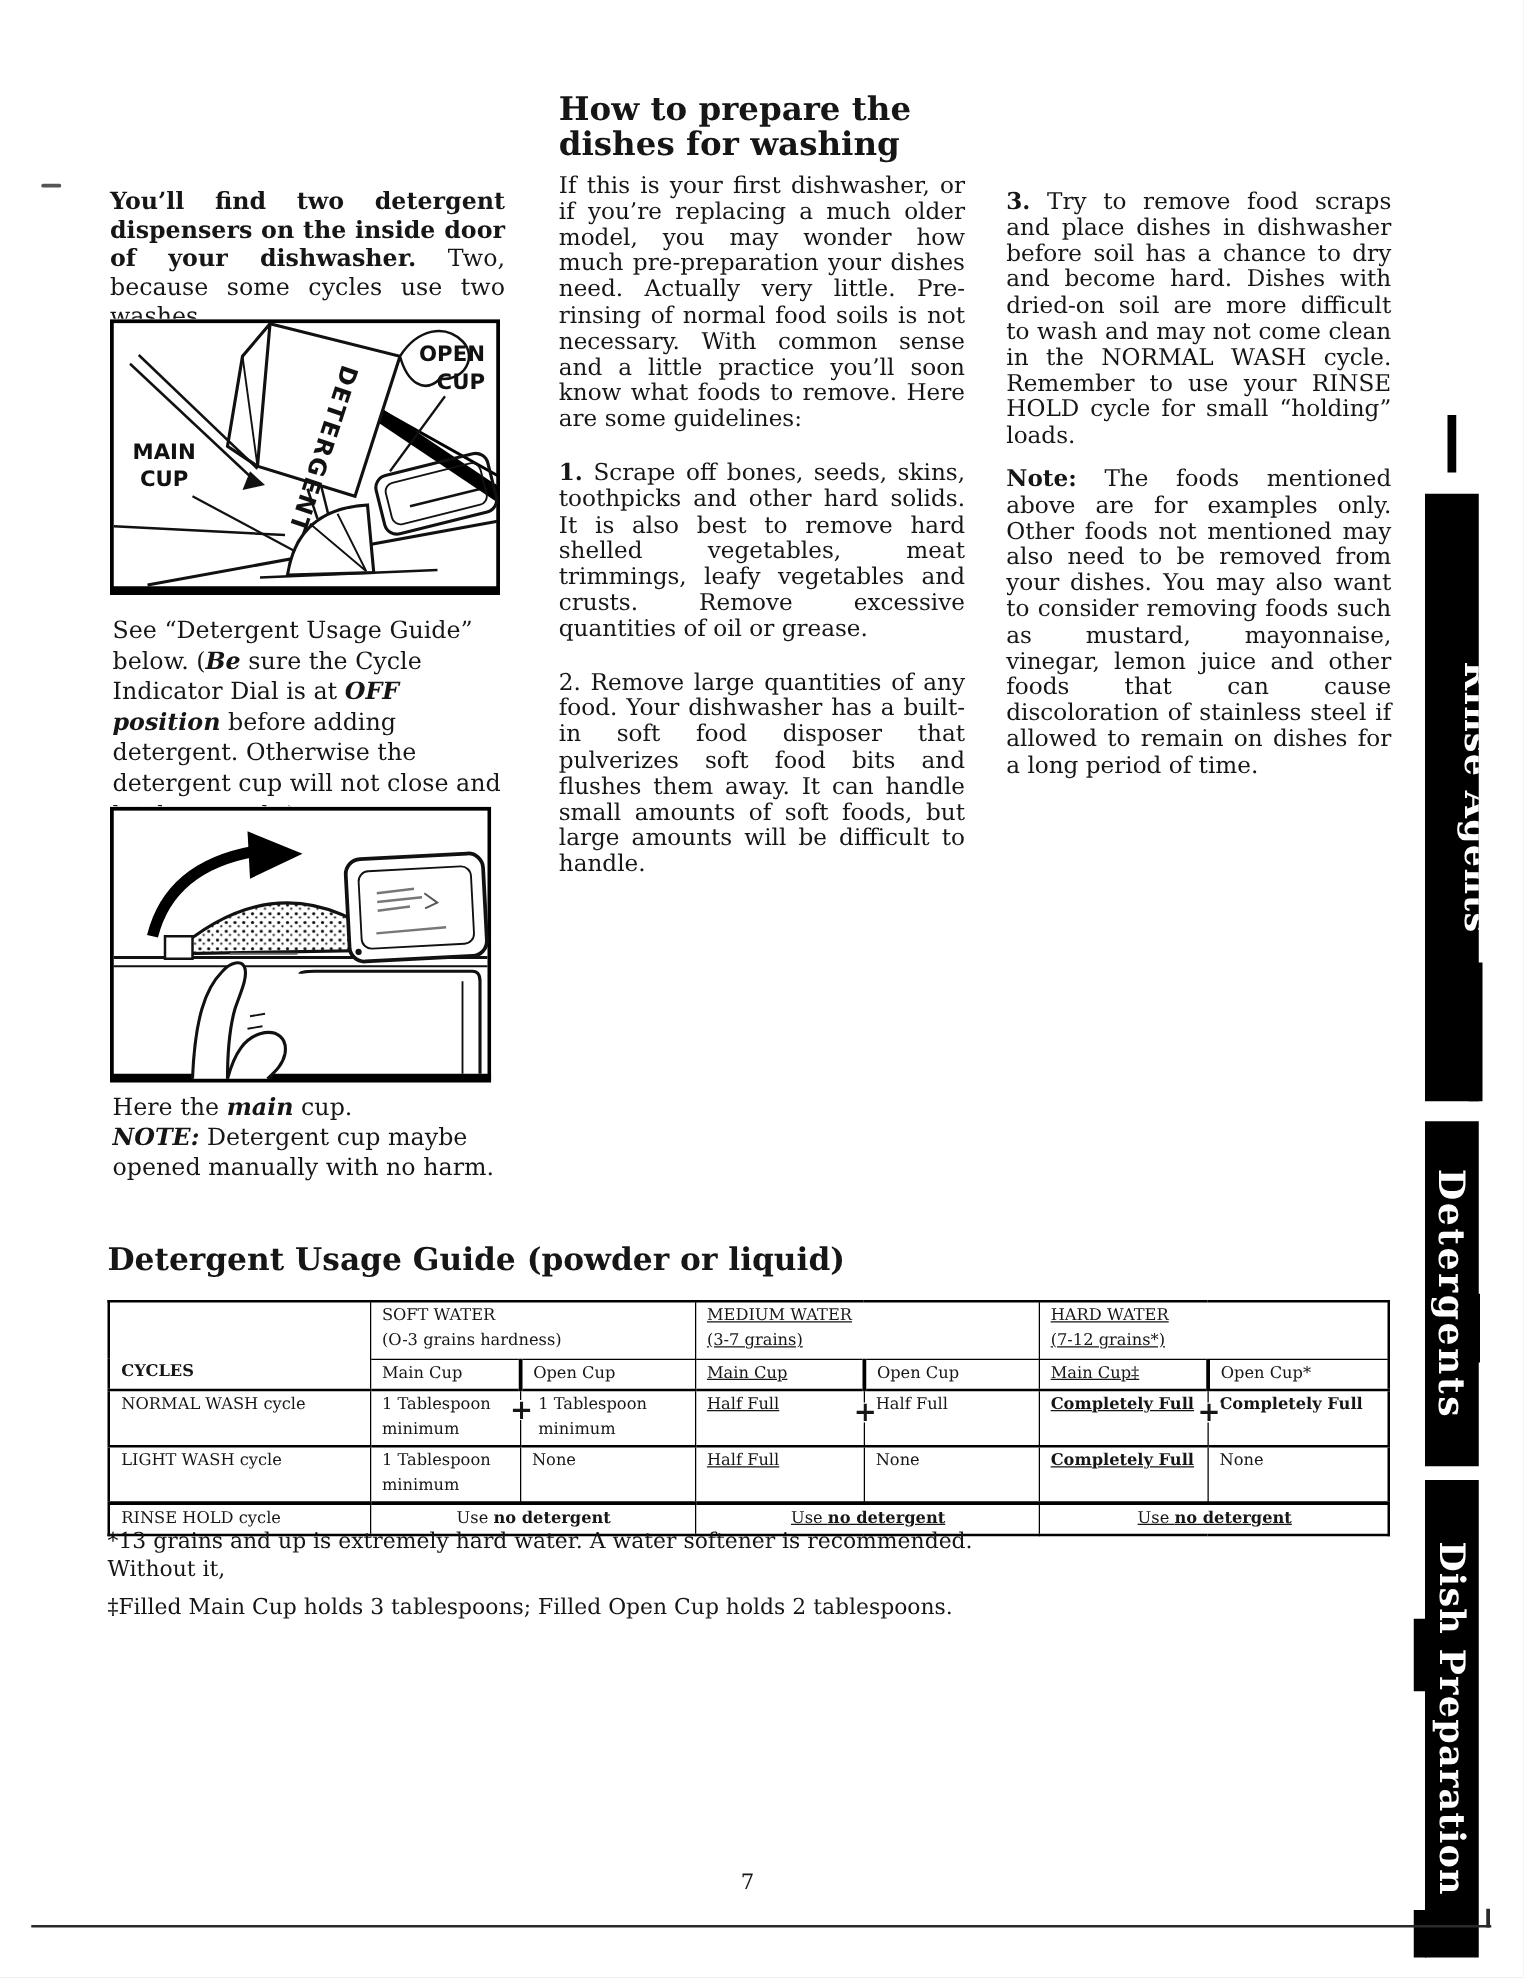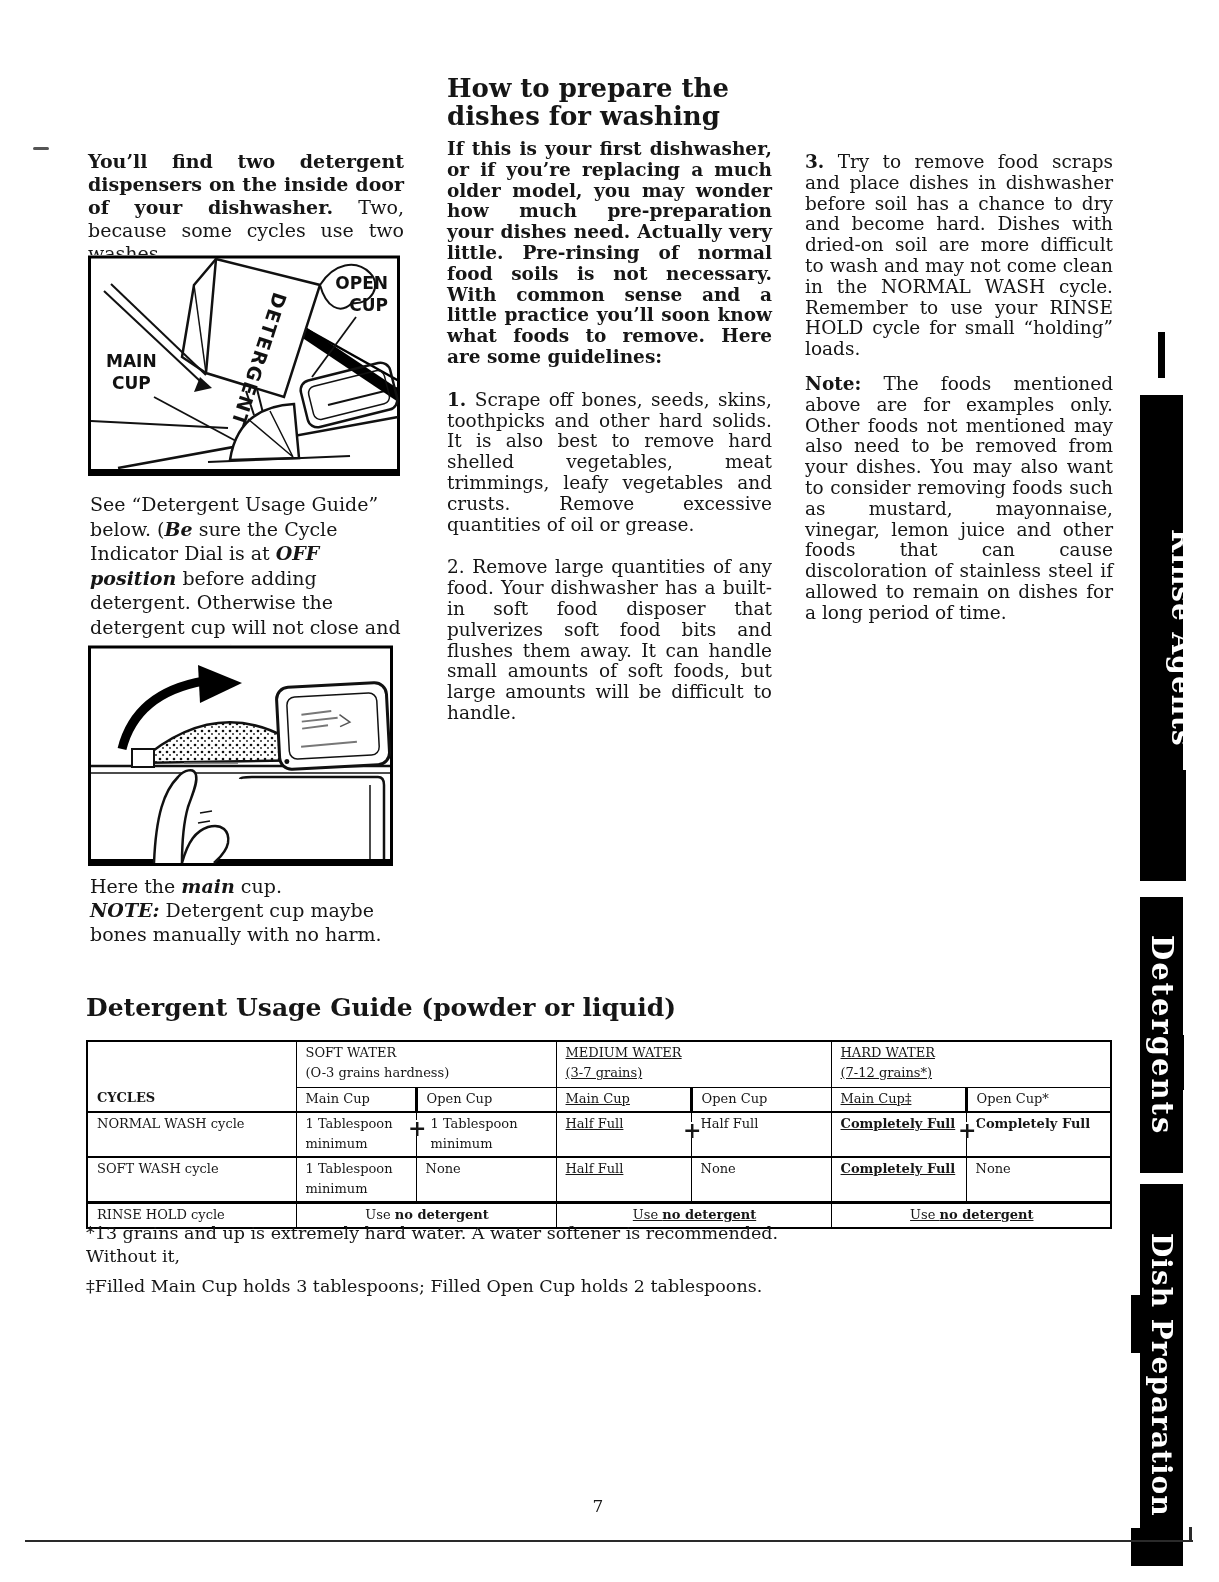--- a/index.html
+++ b/index.html
@@ -126,29 +126,29 @@
     <path d="M34,104 Q48,48 116,36" stroke="#000" stroke-width="9" fill="none"></path>
     <polygon points="110,20 154,38 112,58" fill="#000"></polygon>
 
     <path d="M66,218 C68,170 76,146 90,132 C96,125 106,122 108,130 C110,138 104,150 100,162 C96,176 94,196 94,218" fill="#fff" stroke="#111" stroke-width="2.5"></path>
     <path d="M94,218 C100,196 108,186 120,182 C134,178 142,186 140,198 C138,208 130,214 126,218" fill="#fff" stroke="#111" stroke-width="2.5"></path>
     <path d="M112,168 L124,166 M110,178 L122,176" stroke="#111" stroke-width="1.5" fill="none"></path>
   </svg>
 
   <div class="abs" style="left:90px;top:874px;width:330px;">
     <p class="caption" style="line-height:24px;"><span>Here the </span><span class="bi">main</span><span> cup.</span><br>
-      <span class="bi">NOTE:</span><span> Detergent cup maybe bones manually with no harm.</span></p>
+      <span class="bi">NOTE:</span><span> Detergent cup maybe opened manually with no harm.</span></p>
   </div>
 
   <div class="abs" style="left:447px;top:74px;width:325px;">
     <p class="heading">
       <span>How to prepare the</span><br>
       <span>dishes for washing</span>
     </p>
-    <p class="body-text" style="margin-top:9px;font-weight:bold;"><span>If this is your first dishwasher, or if you’re replacing a much older model, you may wonder how much pre-preparation your dishes need. Actually very little. Pre-rinsing of normal food soils is not necessary. With common sense and a little practice you’ll soon know what foods to remove. Here are some guidelines:</span></p>
+    <p class="body-text" style="margin-top:9px;"><span>If this is your first dishwasher, or if you’re replacing a much older model, you may wonder how much pre-preparation your dishes need. Actually very little. Pre-rinsing of normal food soils is not necessary. With common sense and a little practice you’ll soon know what foods to remove. Here are some guidelines:</span></p>
     <p class="body-text" style="margin-top:22px;">
       <span class="num">1.</span><span> Scrape off bones, seeds, skins, toothpicks and other hard solids. It is also best to remove hard shelled vegetables, meat trimmings, leafy vegetables and crusts. Remove excessive quantities of oil or grease.</span></p>
     <p class="body-text" style="margin-top:22px;">
       <span>2.</span><span> Remove large quantities of any food. Your dishwasher has a built-in soft food disposer that pulverizes soft food bits and flushes them away. It can handle small amounts of soft foods, but large amounts will be difficult to handle.</span></p>
   </div>
 
   <div class="abs" style="left:805px;top:152px;width:308px;">
     <p class="body-text">
       <span class="num">3.</span><span> Try to remove food scraps and place dishes in dishwasher before soil has a chance to dry and become hard. Dishes with dried-on soil are more difficult to wash and may not come clean in the NORMAL WASH cycle. Remember to use your RINSE HOLD cycle for small “holding” loads.</span></p>
     <p class="body-text" style="margin-top:14px;">
@@ -193,21 +193,21 @@
       <tr class="datarow" style="height:41px;">
         <td class="cycle-col"><span>NORMAL WASH cycle</span></td>
         <td><span>1 Tablespoon minimum</span></td>
         <td style="padding-left:14px;"><span>1 Tablespoon minimum</span></td>
         <td class="groupedge"><span>Half Full</span></td>
         <td><span>Half Full</span></td>
         <td class="groupedge heavy"><span>Completely Full</span></td>
         <td class="heavy"><span>Completely Full</span></td>
       </tr>
       <tr class="datarow" style="height:43px;">
-        <td class="cycle-col"><span>SOFT WASH cycle</span></td>
+        <td class="cycle-col"><span>LIGHT WASH cycle</span></td>
         <td><span>1 Tablespoon minimum</span></td>
         <td><span>None</span></td>
         <td class="groupedge"><span>Half Full</span></td>
         <td><span>None</span></td>
         <td class="groupedge heavy"><span>Completely Full</span></td>
         <td><span>None</span></td>
       </tr>
       <tr class="rinserow" style="height:26px;">
         <td class="cycle-col"><span>RINSE HOLD cycle</span></td>
         <td colspan="2" class="ctr"><span>Use </span><span class="bold">no detergent</span></td>

